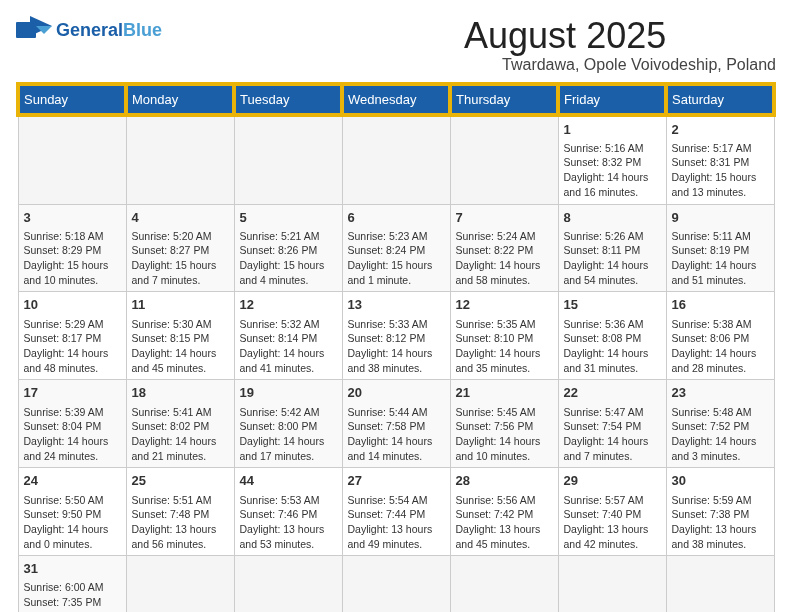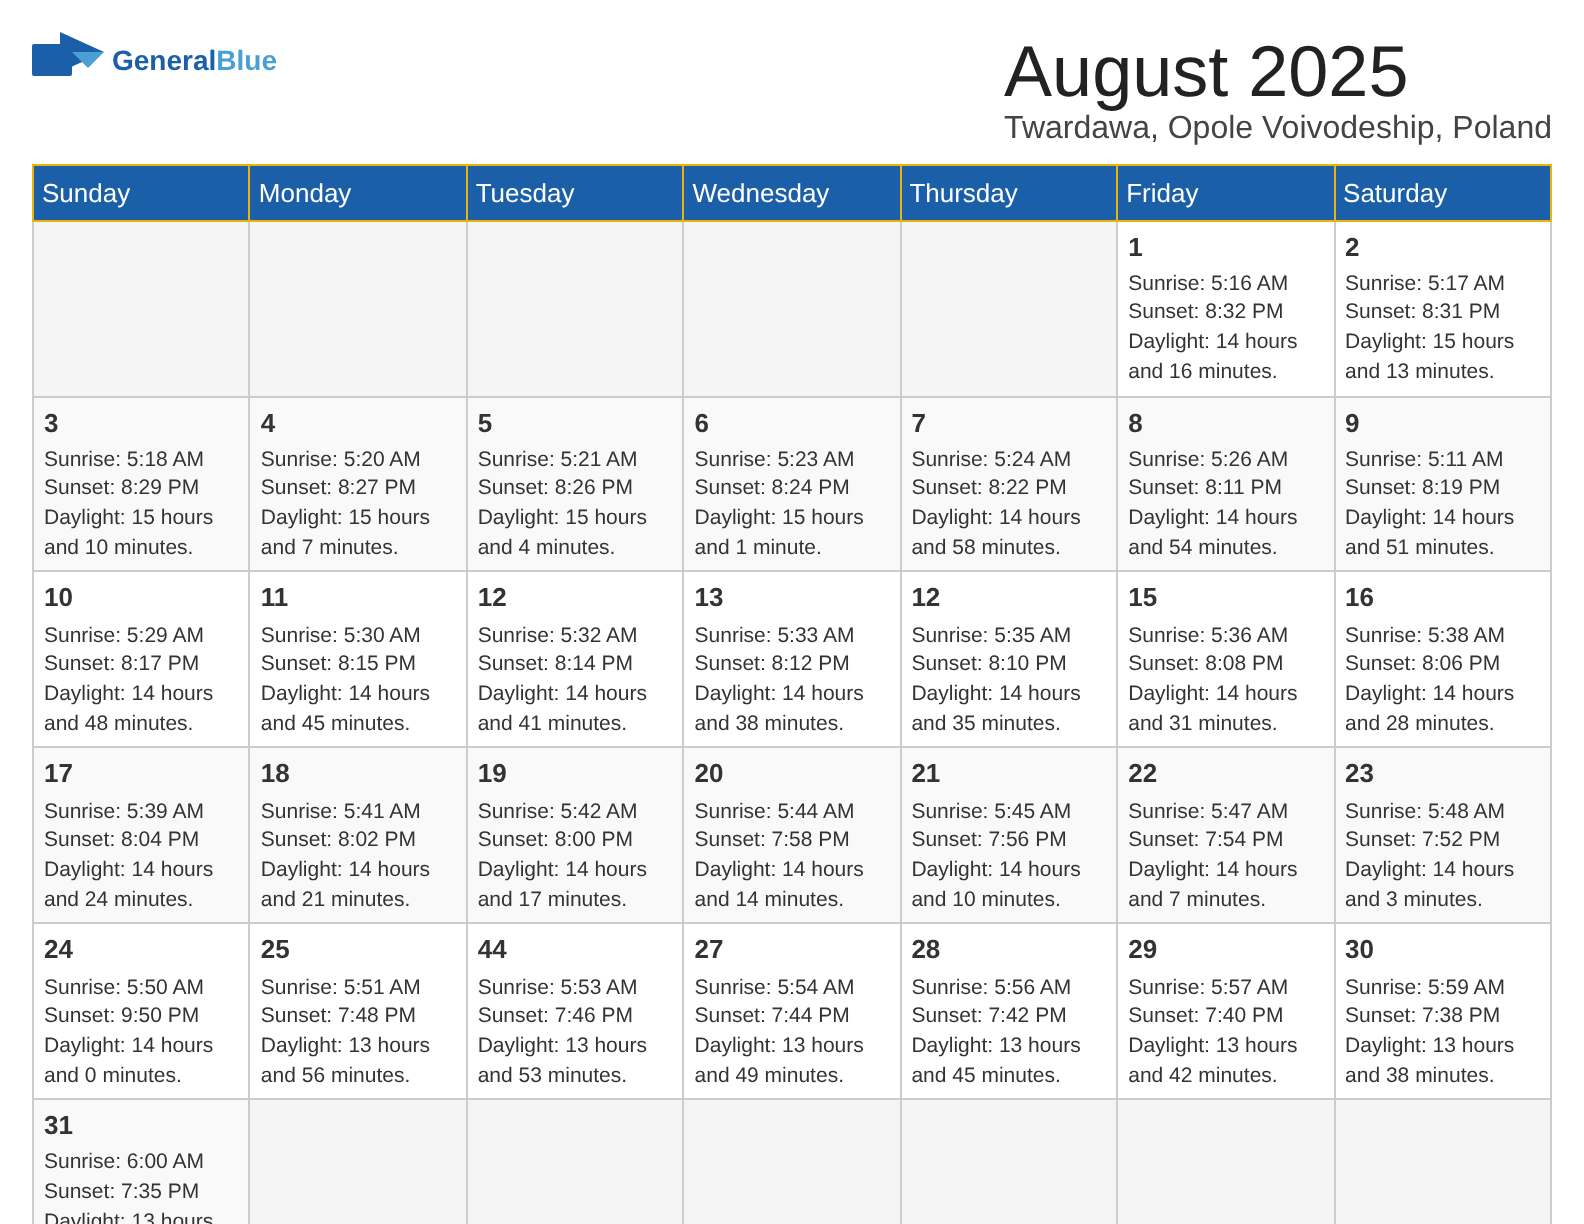--- a/index.html
+++ b/index.html
@@ -15,21 +15,21 @@
       justify-content: space-between;
       align-items: flex-start;
       margin-bottom: 8px;
     }
     .logo {
       display: flex;
       align-items: center;
       gap: 4px;
     }
     .logo-text {
-      font-size: 14px;
+      font-size: 18px;
       color: #333;
       font-weight: normal;
     }
     .logo-text span {
       color: #1a5fa8;
       font-weight: bold;
     }
     .logo-icon {
       width: 36px;
       height: 28px;
@@ -39,34 +39,35 @@
     }
     .month-title {
       font-size: 36px;
       color: #222;
       font-weight: normal;
       line-height: 1.1;
     }
     .location-title {
       font-size: 16px;
       color: #444;
+      margin-left: 38px;
     }
     .calendar {
       width: 100%;
       border-collapse: collapse;
       font-size: 11px;
     }
     .calendar th {
       background: #1a5fa8;
       color: #fff;
       padding: 6px 4px;
       text-align: left;
       font-size: 13px;
       font-weight: normal;
-      border: 1px solid #eab308;
+      border: 4px solid #eab308;
     }
     .calendar td {
       border: 1px solid #ccc;
       vertical-align: top;
       padding: 4px 5px;
       width: 108px;
       min-height: 80px;
       color: #333;
       font-size: 10.5px;
       line-height: 1.4;

